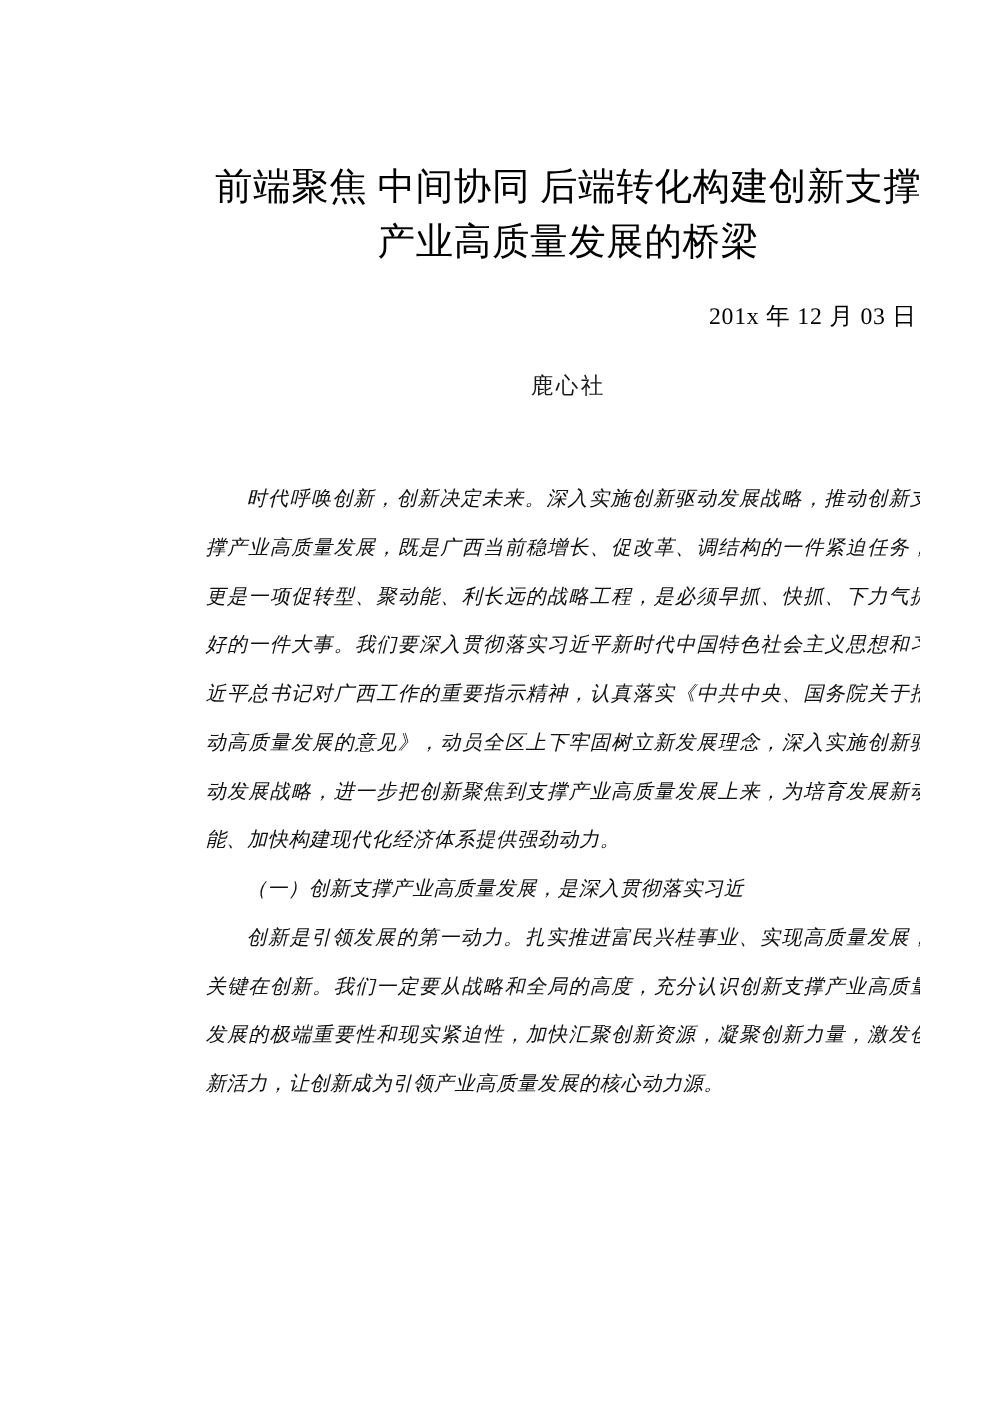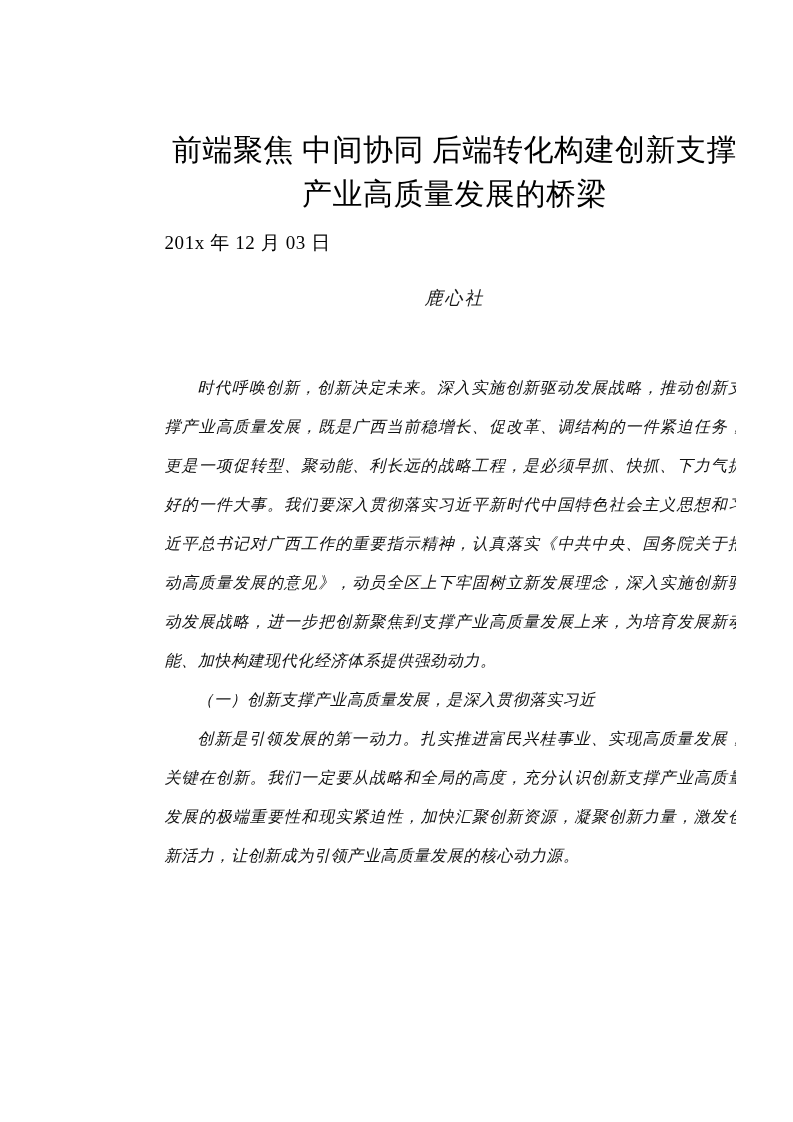--- a/index.html
+++ b/index.html
@@ -29,35 +29,34 @@
     padding-top: 128px;
     text-align: center;
     font-family: "Liberation Serif", "DejaVu Serif", serif;
     font-weight: 400;
     font-size: 30px;
     line-height: 44px;
     color: #000000;
     letter-spacing: 0.5px;
   }
   .doc-date {
-    margin: 0;
+    margin: 11px;
     padding-top: 12px;
-    text-align: left;
+    text-align: right;
     font-family: "Liberation Serif", "DejaVu Serif", serif;
     font-size: 19px;
     line-height: 30px;
     color: #000000;
     letter-spacing: 0.6px;
   }
   .doc-author {
     margin: 12px;
     padding-top: 14px;
     text-align: center;
     font-family: "DejaVu Serif", "Liberation Serif", serif;
-    font-style: italic;
     font-size: 18px;
     line-height: 28px;
     color: #1a1a1a;
     letter-spacing: 2px;
   }
 
   
   .body-block {
     padding-top: 44px;
   }

